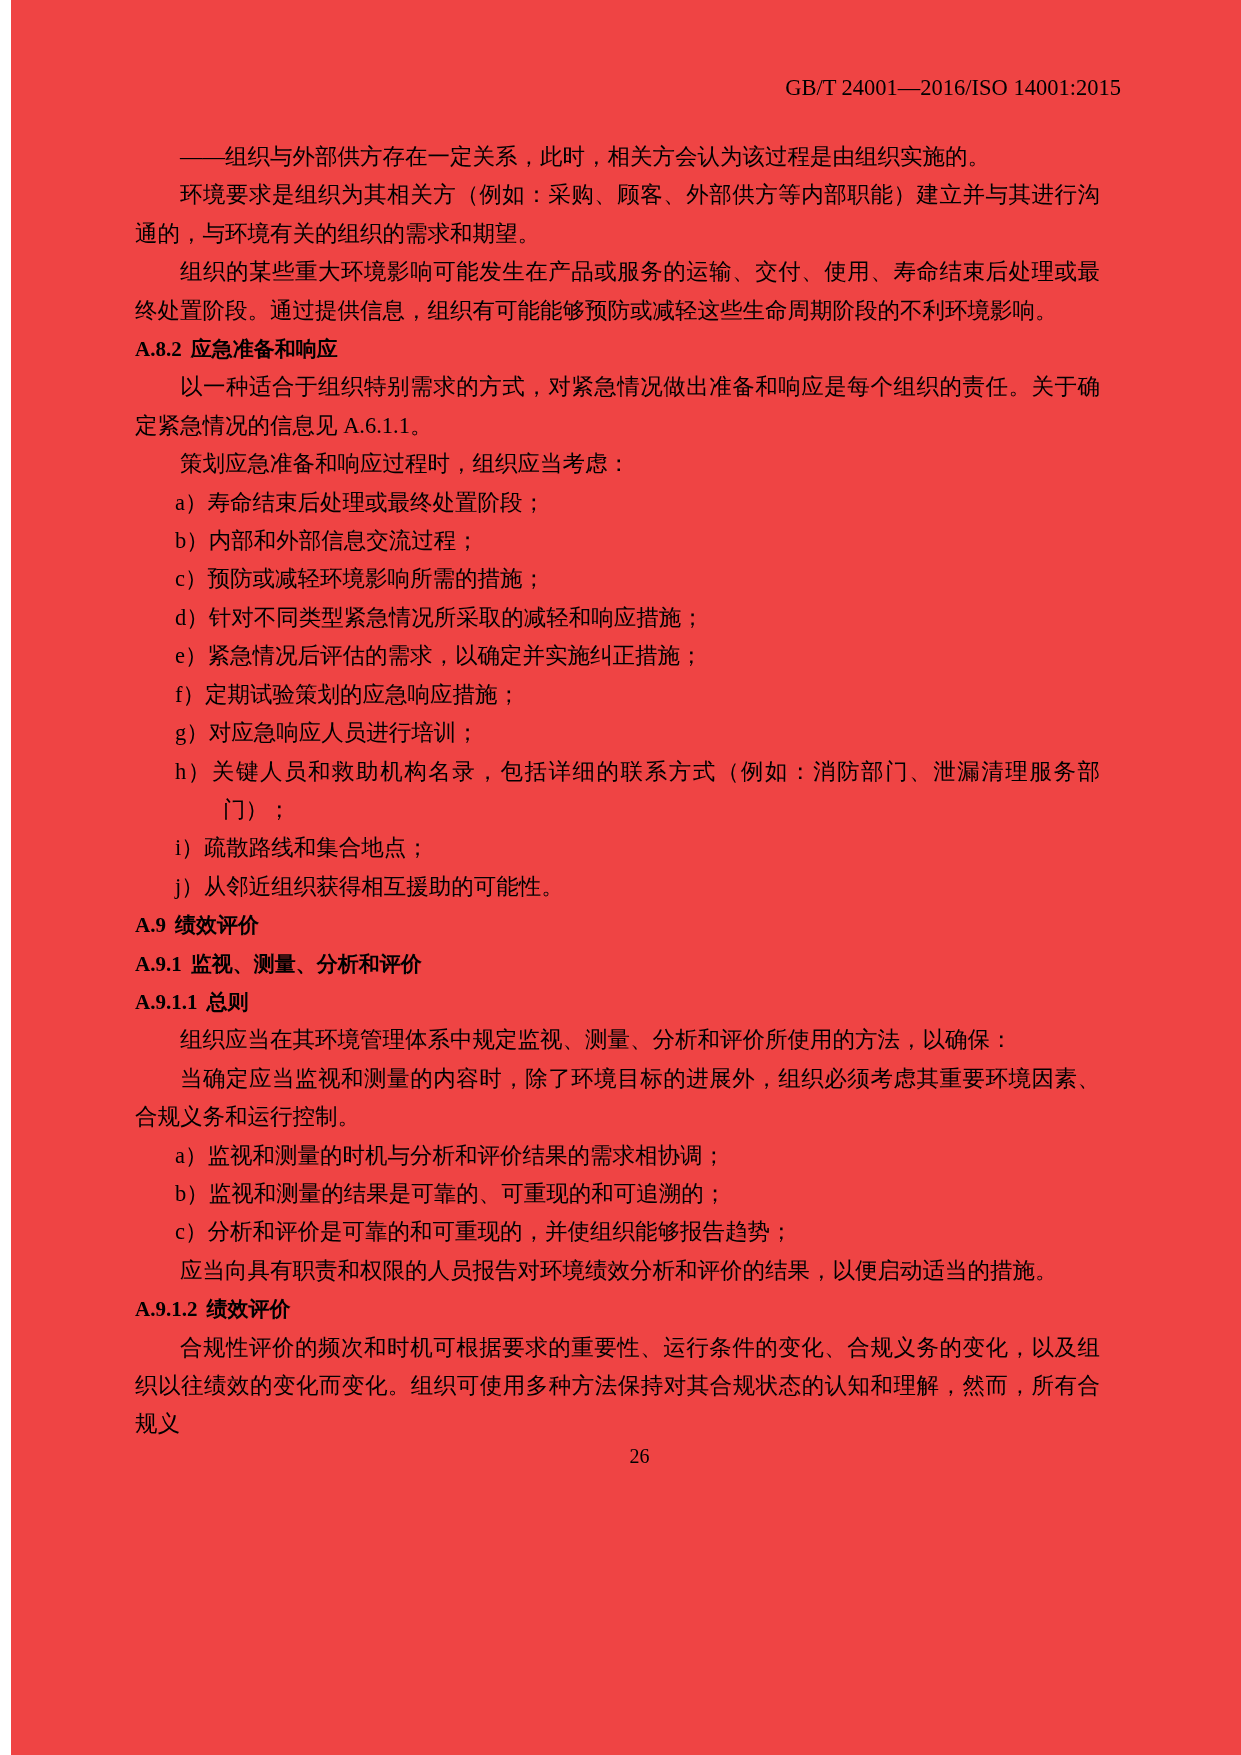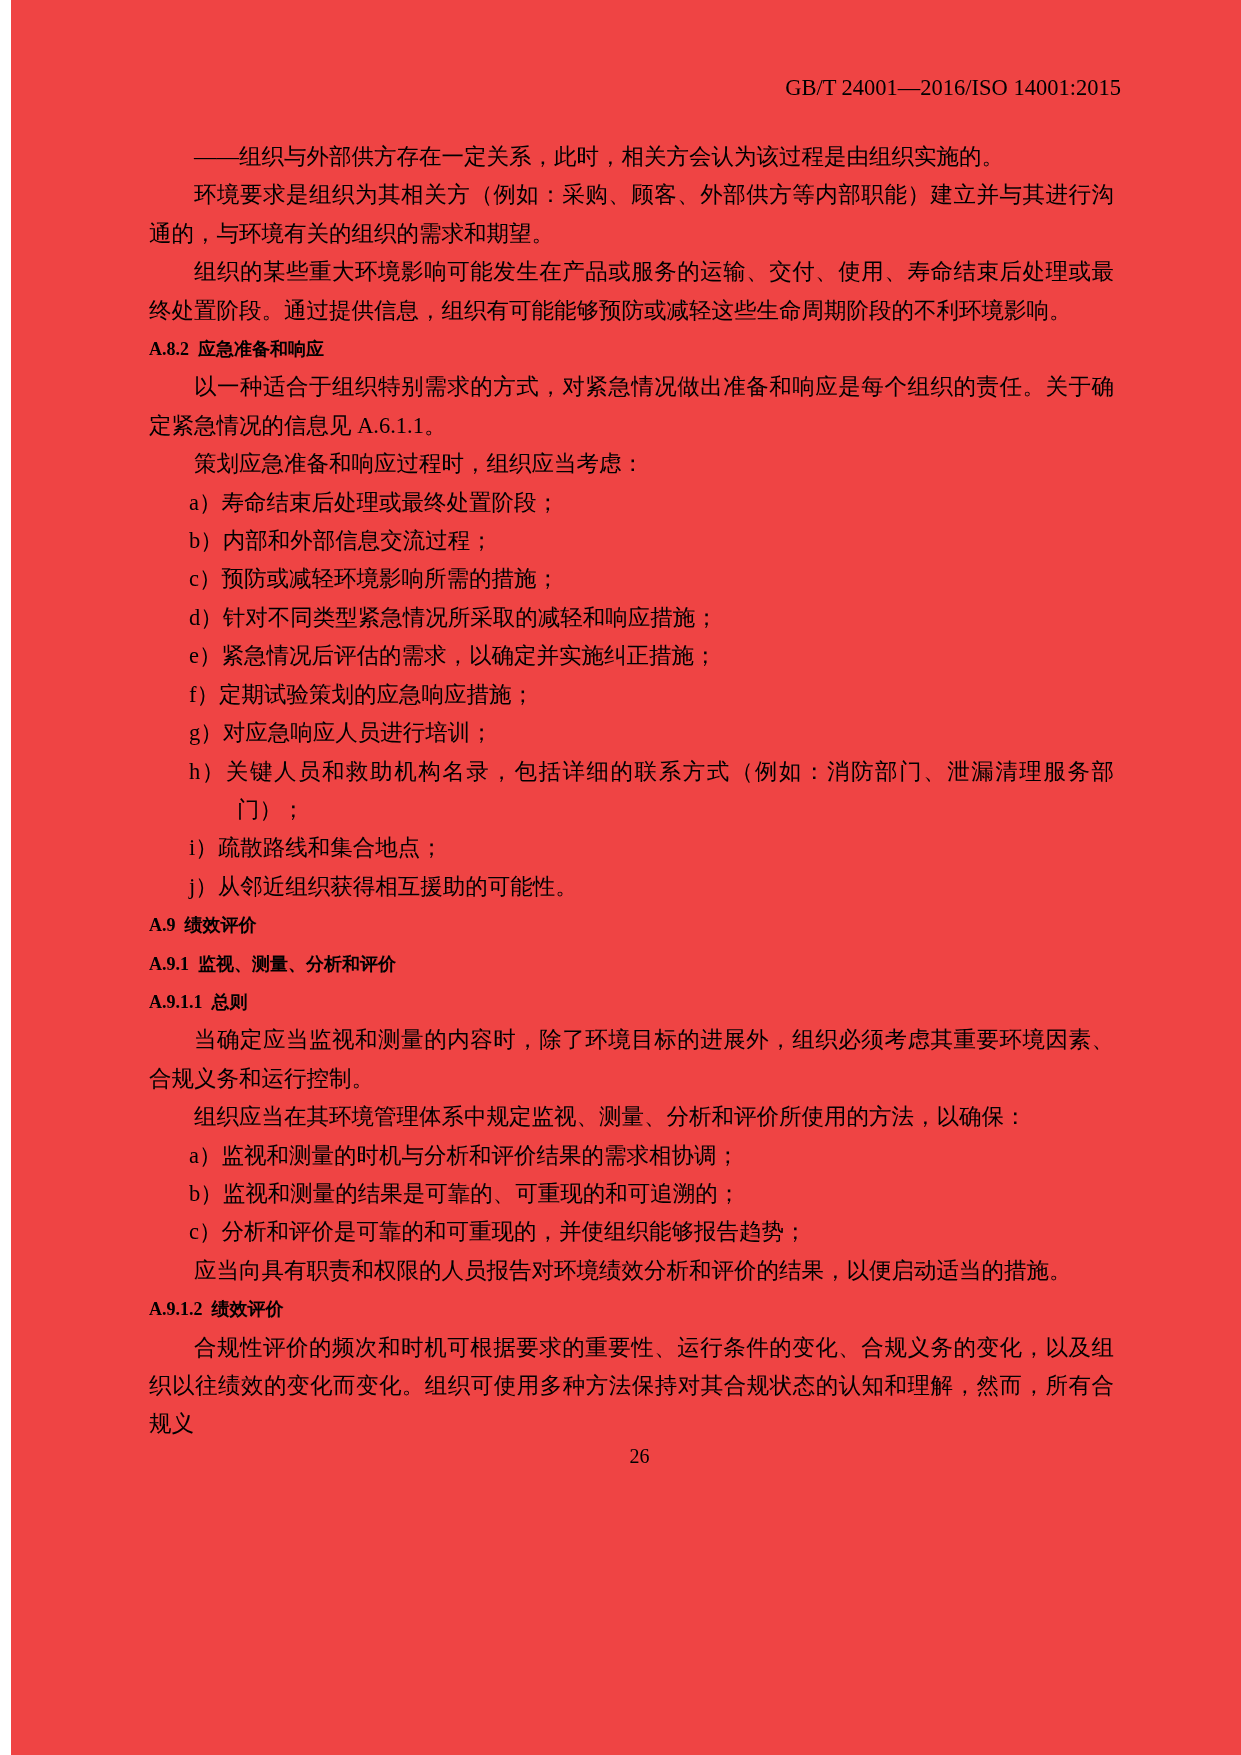--- a/index.html
+++ b/index.html
@@ -19,33 +19,33 @@
     left: 130px;
     width: 980px;
     text-align: right;
     font-size: 22.5px;
     line-height: 28px;
     white-space: nowrap;
   }
   .doc-body {
     position: absolute;
     top: 138px;
-    left: 138px;
+    left: 124px;
     width: 965px;
   }
   .para {
     margin: 0;
     font-size: 22.5px;
     line-height: 38.4px;
     text-align: justify;
     text-indent: 45px;
   }
   .heading {
     margin: 0;
-    font-size: 18px;
+    font-size: 21px;
     line-height: 38.4px;
     font-weight: bold;
     text-indent: 0;
   }
   .heading-num { font-family: "Liberation Serif", "DejaVu Serif", serif; }
   .heading-title {
     font-family: "Liberation Sans", "DejaVu Sans", sans-serif;
     margin-left: 9px;
   }
   .list-item {
@@ -85,22 +85,22 @@
       <div class="list-item">d）针对不同类型紧急情况所采取的减轻和响应措施；</div>
       <div class="list-item">e）紧急情况后评估的需求，以确定并实施纠正措施；</div>
       <div class="list-item">f）定期试验策划的应急响应措施；</div>
       <div class="list-item">g）对应急响应人员进行培训；</div>
       <div class="list-item">h）关键人员和救助机构名录，包括详细的联系方式（例如：消防部门、泄漏清理服务部门）；</div>
       <div class="list-item">i）疏散路线和集合地点；</div>
       <div class="list-item">j）从邻近组织获得相互援助的可能性。</div>
       <div class="heading"><span class="heading-num">A.9</span><span class="heading-title">绩效评价</span></div>
       <div class="heading"><span class="heading-num">A.9.1</span><span class="heading-title">监视、测量、分析和评价</span></div>
       <div class="heading"><span class="heading-num">A.9.1.1</span><span class="heading-title">总则</span></div>
+      <p class="para">组织应当在其环境管理体系中规定监视、测量、分析和评价所使用的方法，以确保：</p>
       <p class="para">当确定应当监视和测量的内容时，除了环境目标的进展外，组织必须考虑其重要环境因素、合规义务和运行控制。</p>
-      <p class="para">组织应当在其环境管理体系中规定监视、测量、分析和评价所使用的方法，以确保：</p>
       <div class="list-item">a）监视和测量的时机与分析和评价结果的需求相协调；</div>
       <div class="list-item">b）监视和测量的结果是可靠的、可重现的和可追溯的；</div>
       <div class="list-item">c）分析和评价是可靠的和可重现的，并使组织能够报告趋势；</div>
       <p class="para">应当向具有职责和权限的人员报告对环境绩效分析和评价的结果，以便启动适当的措施。</p>
       <div class="heading"><span class="heading-num">A.9.1.2</span><span class="heading-title">绩效评价</span></div>
       <p class="para">合规性评价的频次和时机可根据要求的重要性、运行条件的变化、合规义务的变化，以及组织以往绩效的变化而变化。组织可使用多种方法保持对其合规状态的认知和理解，然而，所有合规义</p>
     </main>
 
   <div class="page-number">26</div>
 </div>

